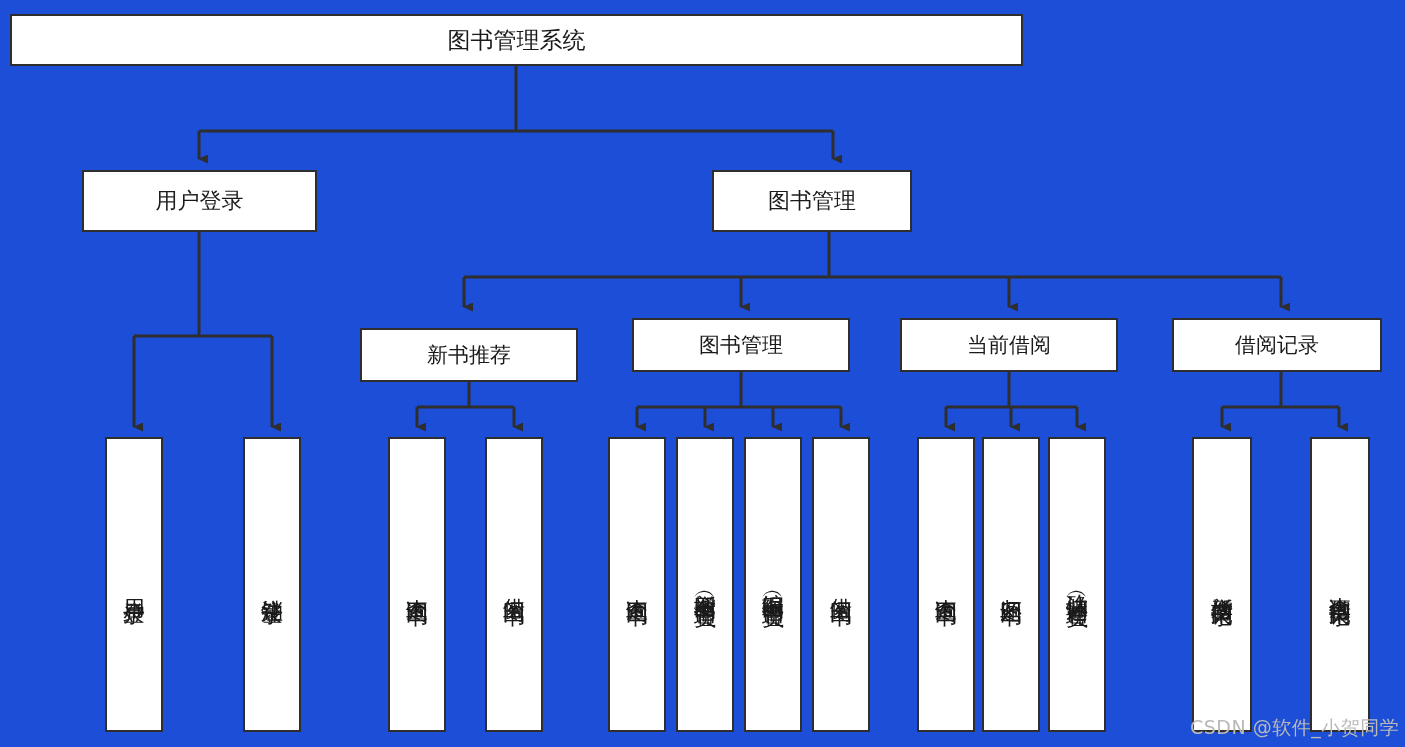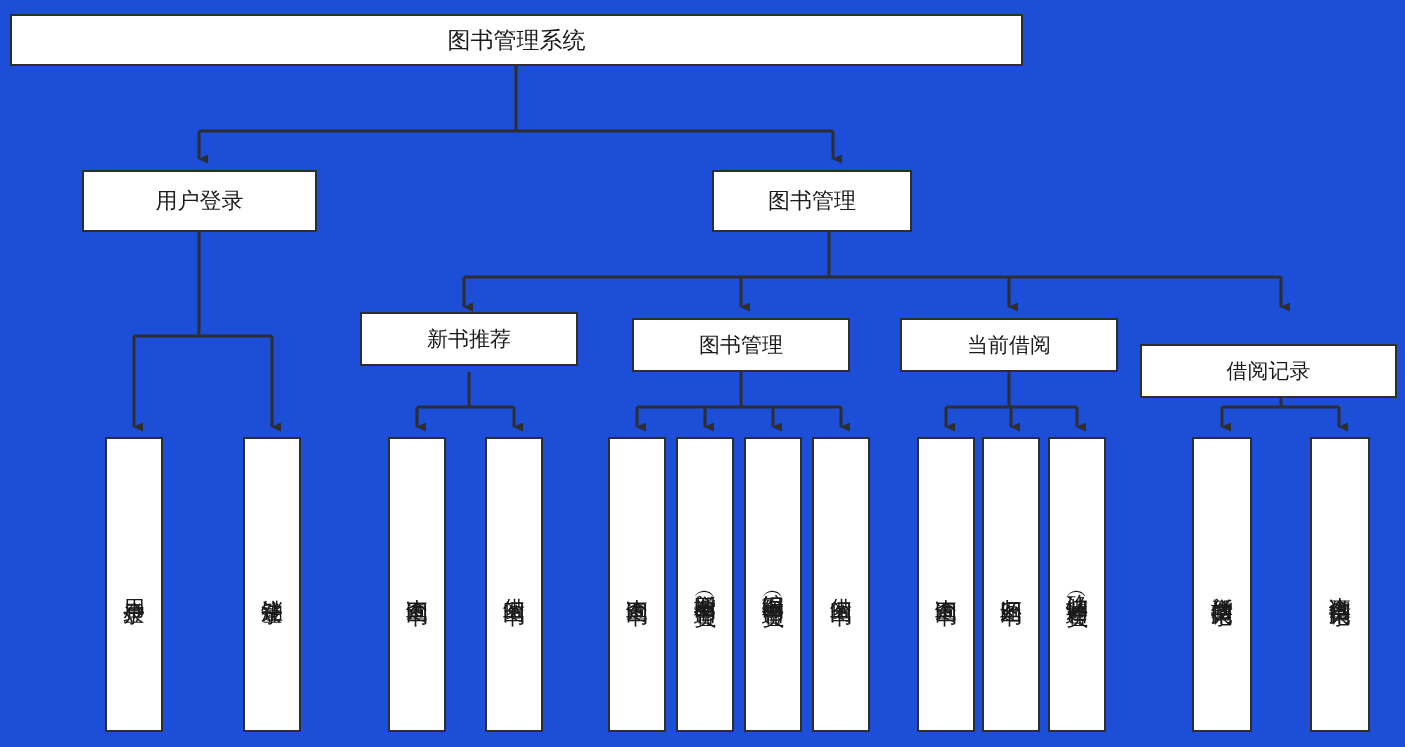--- a/index.html
+++ b/index.html
@@ -121,30 +121,30 @@
     <span class="label">图书管理系统</span>
   </div>
 
   <div class="node lvl1" style="left:82px; top:170px; width:235px; height:62px;">
     <span class="label">用户登录</span>
   </div>
   <div class="node lvl1" style="left:712px; top:170px; width:200px; height:62px;">
     <span class="label">图书管理</span>
   </div>
 
-  <div class="node lvl2" style="left:360px; top:312px; width:218px; height:54px;">
+  <div class="node lvl2" style="left:360px; top:328px; width:218px; height:54px;">
     <span class="label">新书推荐</span>
   </div>
   <div class="node lvl2" style="left:632px; top:318px; width:218px; height:54px;">
     <span class="label">图书管理</span>
   </div>
   <div class="node lvl2" style="left:900px; top:318px; width:218px; height:54px;justify-content:center;">
     <span class="label">当前借阅</span>
   </div>
-  <div class="node lvl2" style="left:1140px; top:318px; width:257px; height:54px;margin-top:26px;">
+  <div class="node lvl2" style="left:1172px; top:318px; width:210px; height:54px;">
     <span class="label">借阅记录</span>
   </div>
 
   <div class="node leaf" style="left:105px; top:437px; width:58px; height:295px;">
     <span class="label">用户登录</span>
   </div>
   <div class="node leaf" style="left:243px; top:437px; width:58px; height:295px;">
     <span class="label">注销登录</span>
   </div>
 
@@ -178,14 +178,15 @@
     <span class="label">确认归还（管理员）</span>
   </div>
 
   <div class="node leaf" style="left:1192px; top:437px; width:60px; height:295px;">
     <span class="label">新增借阅记录</span>
   </div>
   <div class="node leaf" style="left:1310px; top:437px; width:60px; height:295px;">
     <span class="label">查询借阅记录</span>
   </div>
 
+  <div class="watermark" style="left:1190px; top:715px;">CSDN @软件_小贺同学</div>
 
 </div>
 
 </body></html>

